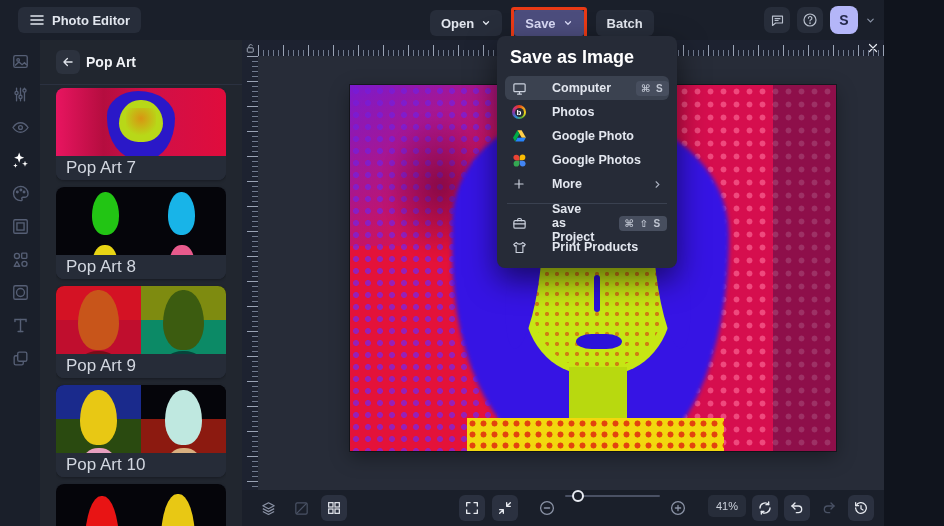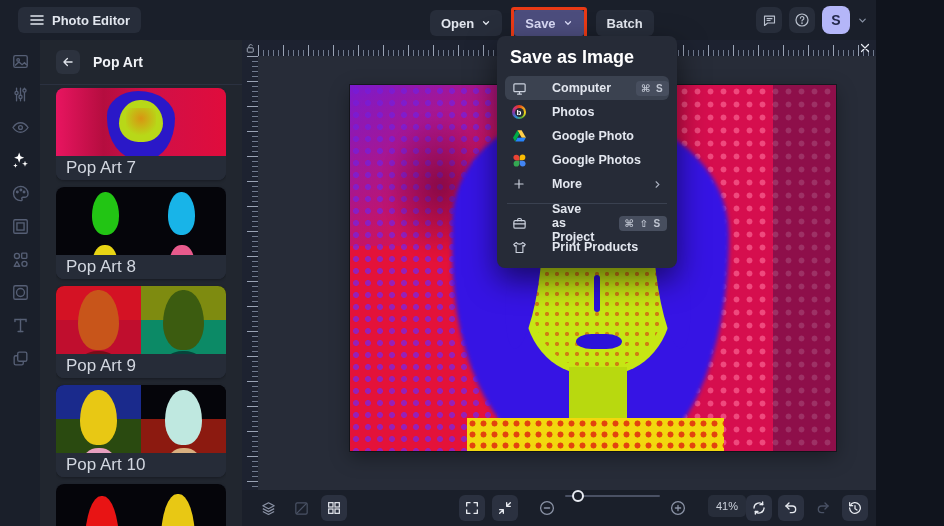--- a/index.html
+++ b/index.html
@@ -1,17 +1,17 @@
 <!DOCTYPE html>
 <html><head>
 <meta charset="utf-8">
 <style>
   html,body{margin:0;padding:0;background:#10141d;}
   body{font-family:"Liberation Sans","DejaVu Sans",sans-serif;-webkit-font-smoothing:antialiased;}
-  .app{position:relative;width:876px;height:526px;overflow:hidden;background:#14532d;color:#e7eaf0;}
+  .app{position:relative;width:876px;height:526px;overflow:hidden;background:#14532d;color:#e7eaf0;padding-left:8px;}
   svg{display:block}
   button{font-family:inherit;border:none;cursor:pointer;background:none;padding:0;color:inherit}
 
   
   .topbar{position:absolute;left:0;top:0;right:0;height:40px;background:#1a1f2a;z-index:30}
   .chip{display:inline-flex;align-items:center;gap:7px;height:26px;padding:0 11px;border-radius:6px;
         background:#272d3a;color:#e2e6ee;font-size:13px;font-weight:600}
   .app-chip{position:absolute;left:18px;top:7px}
   .tb-center{position:absolute;left:430px;top:7px;display:flex;align-items:center;gap:9px}
   .save-wrap{display:inline-flex;border:3px solid #ea3a15;border-radius:3px}
@@ -23,21 +23,21 @@
   .acct-chev{color:#8a93a6}
 
   
   .rail{position:absolute;left:0;top:40px;bottom:0;width:40px;background:#1a1f2a;display:flex;flex-direction:column;
         align-items:center;padding-top:9px;gap:9px;z-index:20}
   .rail button{width:24px;height:24px;color:#565f75;display:flex;align-items:center;justify-content:center}
   .rail button.active{color:#ffffff}
 
   
   .panel{position:absolute;left:40px;top:40px;bottom:0;width:202px;background:#21262f;z-index:20}
-  .panel-header{height:44px;display:flex;align-items:center;gap:13px;padding:0 16px;border-bottom:1px solid #2b3140}
+  .panel-header{height:44px;display:flex;align-items:center;gap:6px;padding:0 16px;border-bottom:1px solid #2b3140}
   .back-btn{width:24px;height:24px;border-radius:6px;background:#2c323e;color:#dfe3ea;display:flex;align-items:center;justify-content:center}
   .panel-title{font-size:14px;font-weight:700;color:#f0f2f6}
   .cards{position:absolute;left:16px;right:16px;top:48px;bottom:0;display:flex;flex-direction:column;gap:7px;overflow:hidden}
   .card{flex:none;border-radius:8px;overflow:hidden;background:#2a3040;box-shadow:0 1px 3px rgba(0,0,0,.3)}
   .thumb{height:68px;position:relative;overflow:hidden;background:#000}
   .card-label{height:24px;display:flex;align-items:center;padding:0 10px;font-size:17px;color:#d2d7e0;background:#262c38}
   .quad{position:absolute;width:50%;height:50%}
   .mini-face{position:absolute;border-radius:48% 48% 44% 44%/56% 56% 44% 44%}
 
   

